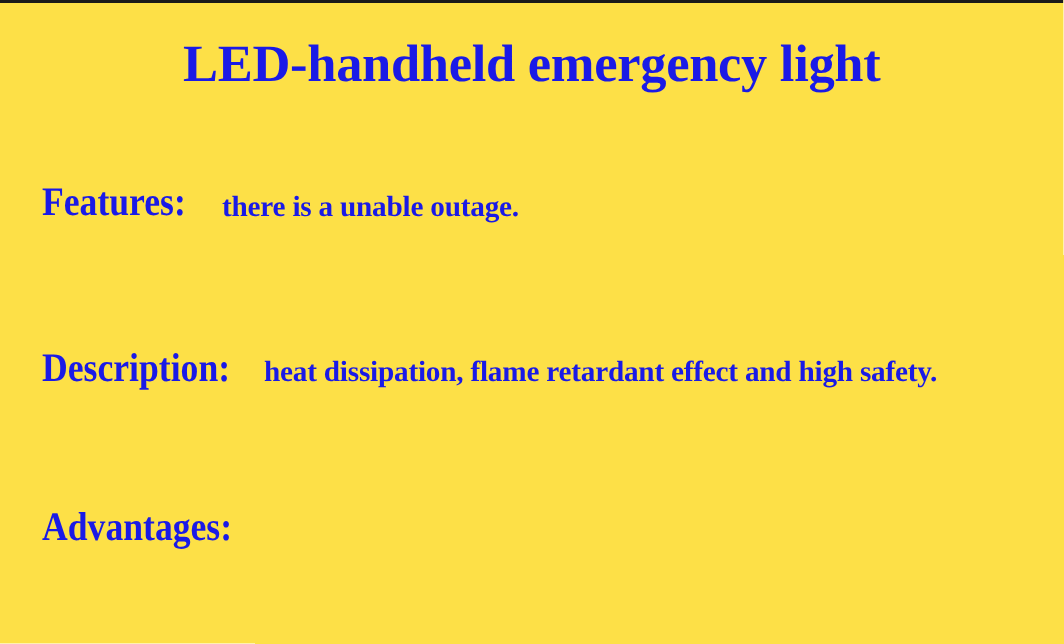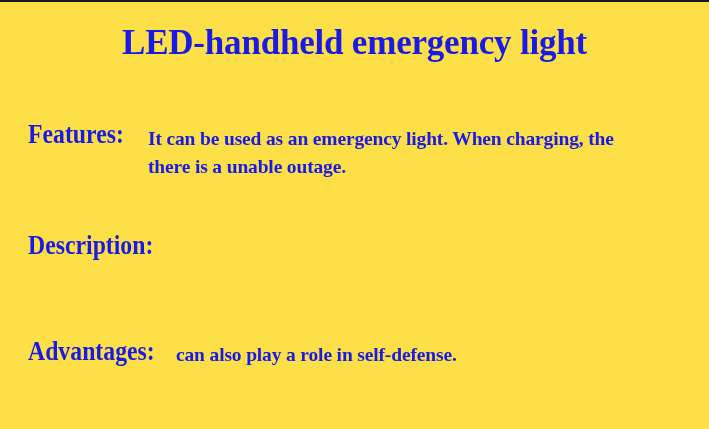--- a/index.html
+++ b/index.html
@@ -100,31 +100,30 @@
 
 <div id="slide">
 
   <div id="top-rule"></div>
 
   <div id="title">LED-handheld emergency light</div>
 
   <div class="section" id="section-features">
     <div class="section-label">Features:</div>
     <div class="section-body">
-      <span class="line indent-0">It can be used as an emergency light. When charging, the</span>
       <span class="line indent-2">there is a unable outage.</span>
     </div>
   </div>
 
   <div class="section" id="section-description">
     <div class="section-label">Description:</div>
     <div class="section-body">
+      <span class="line indent-1">heat dissipation, flame retardant effect and high safety.</span>
     </div>
   </div>
 
   <div class="section" id="section-advantages">
     <div class="section-label">Advantages:</div>
     <div class="section-body">
-      <span class="line indent-2">can also play a role in self-defense.</span>
     </div>
   </div>
 
 </div>
 
 </body></html>

